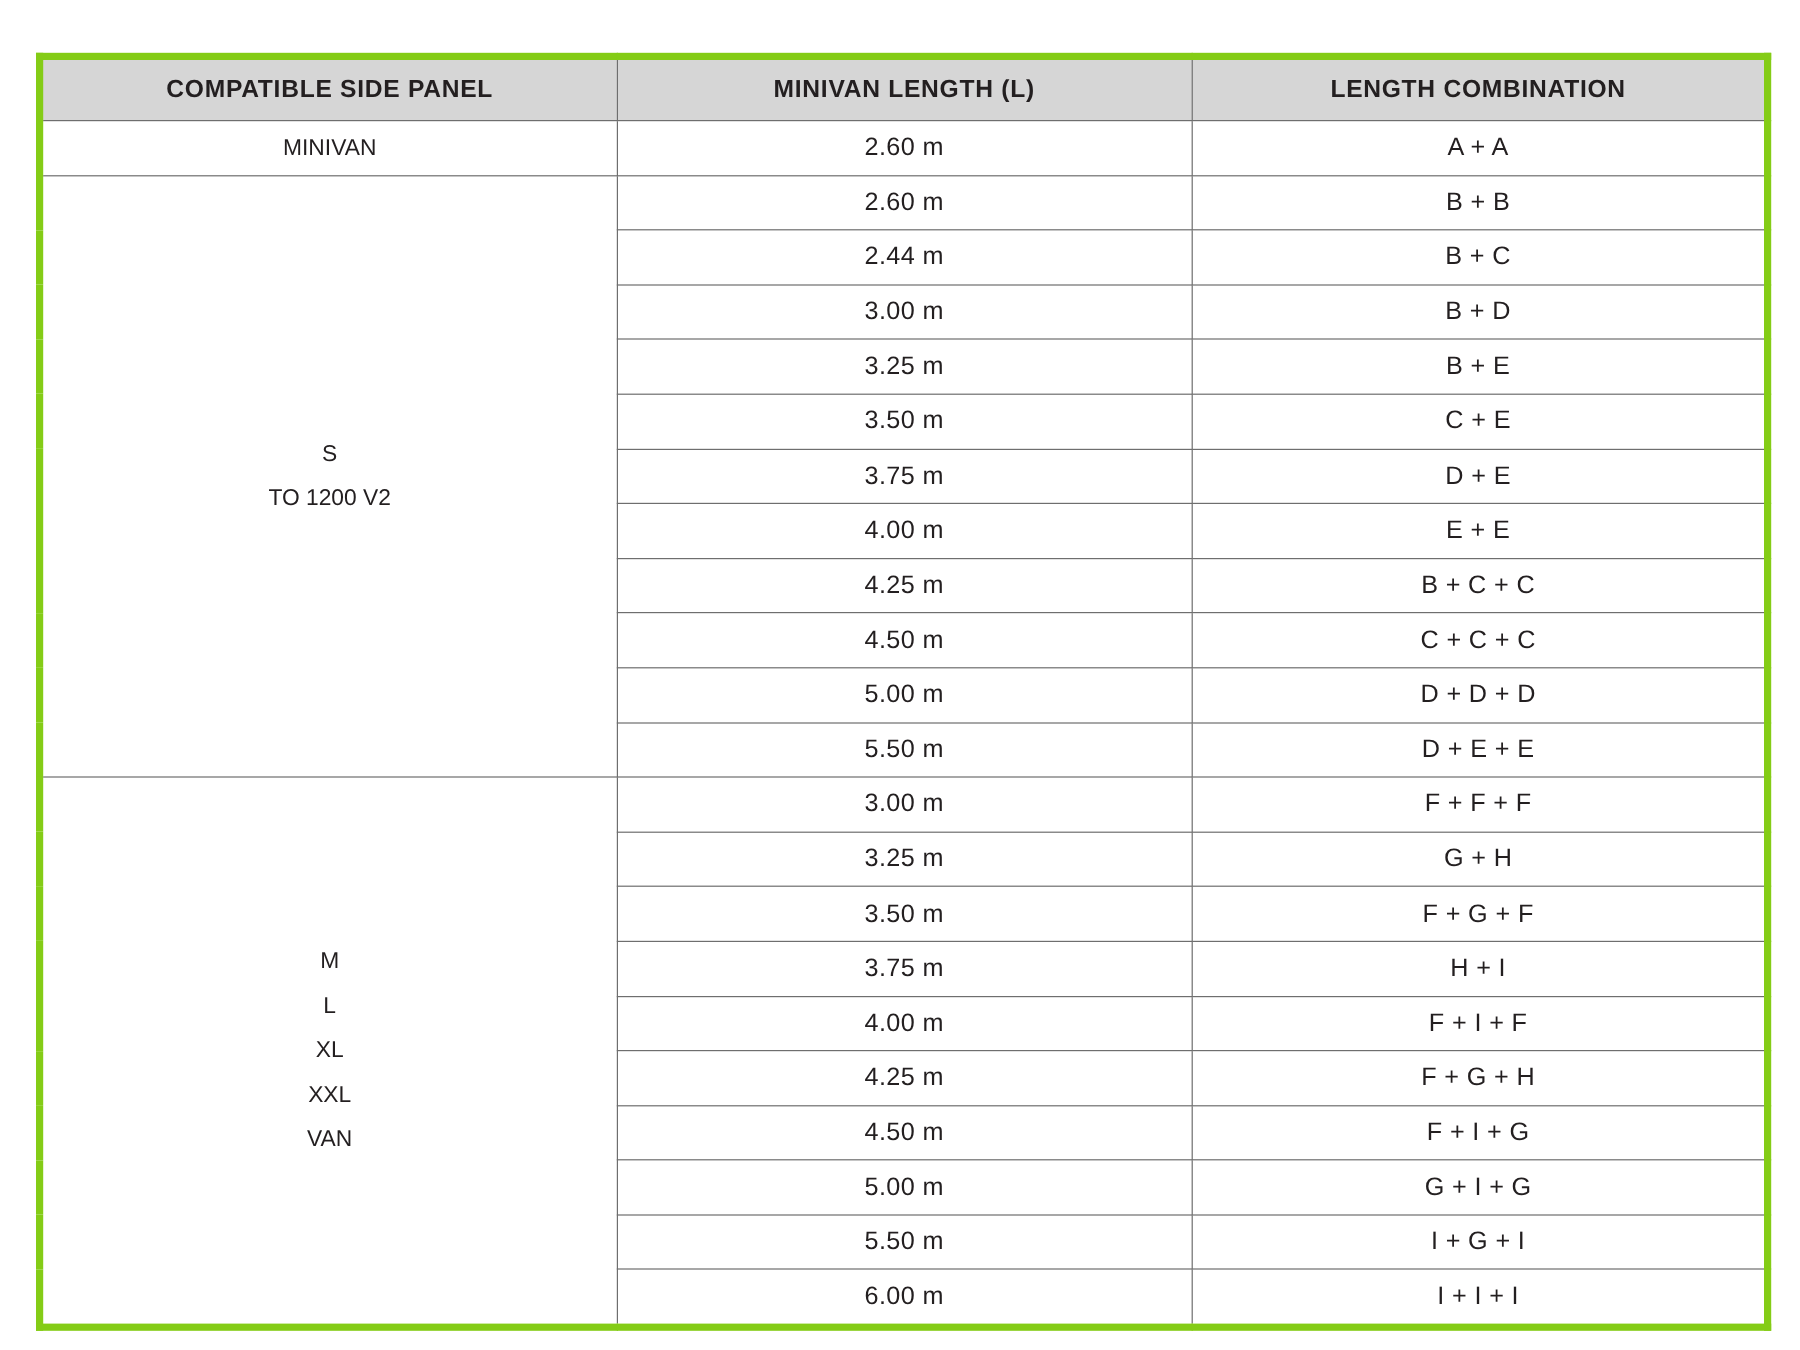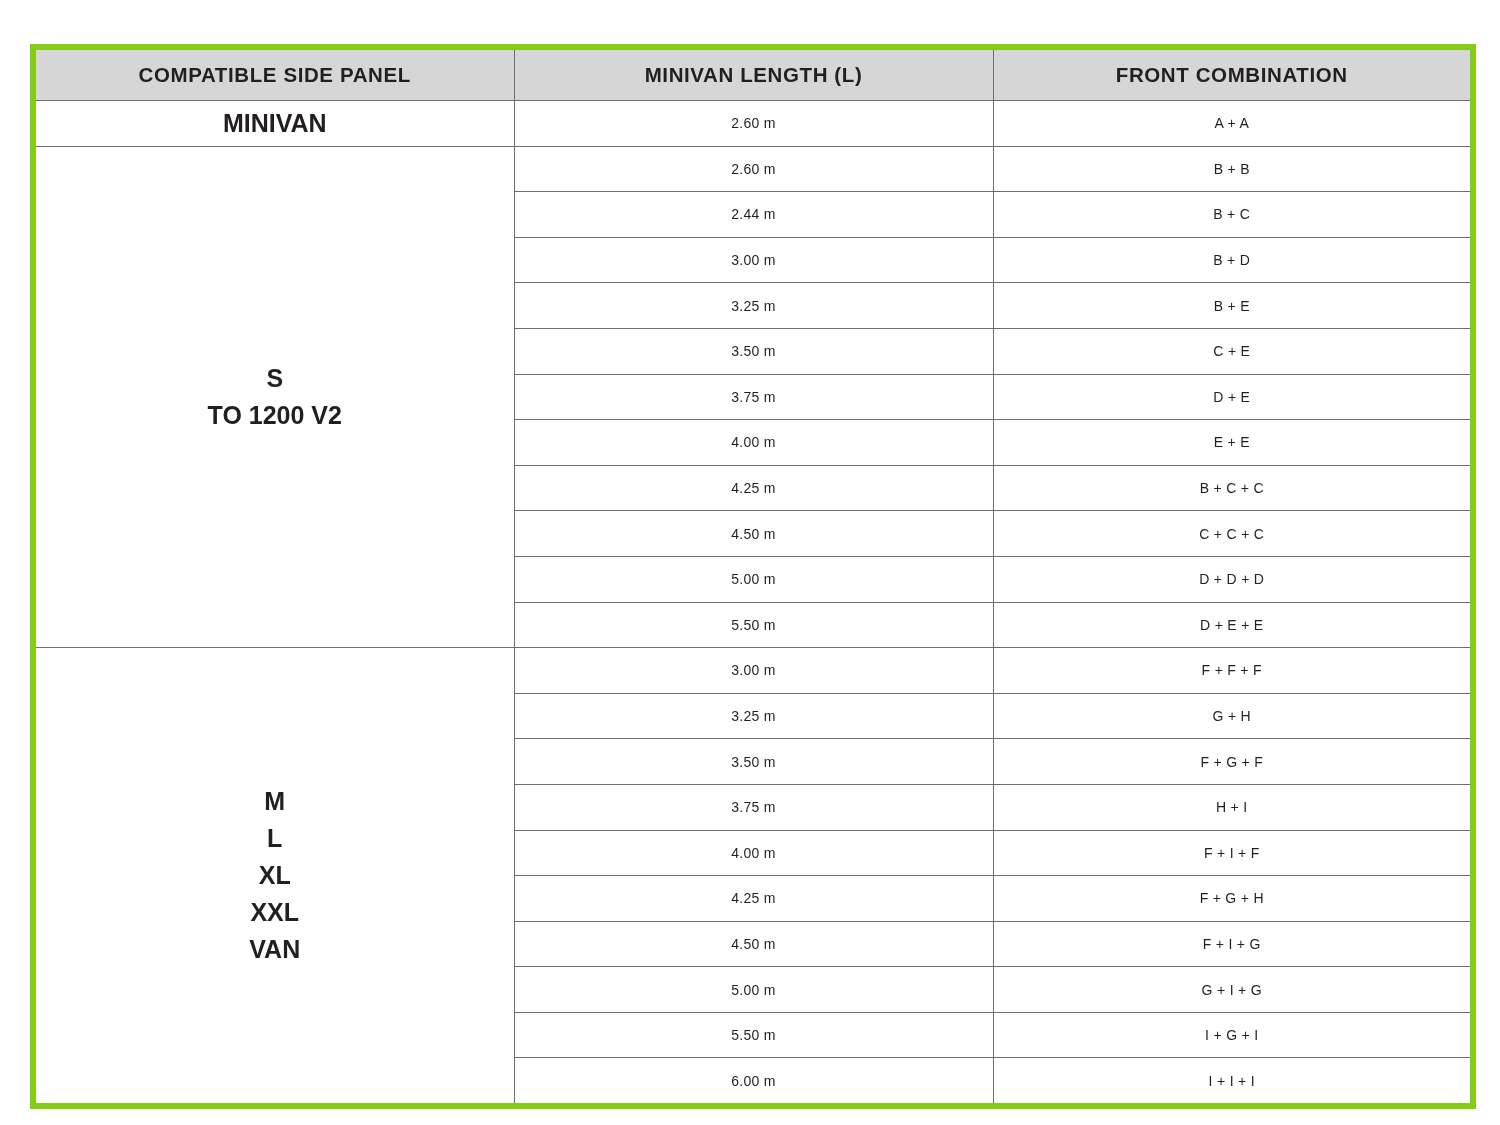--- a/index.html
+++ b/index.html
@@ -39,54 +39,53 @@
     font-weight: bold;
     letter-spacing: 0.6px;
     color: #231f20;
     text-align: center;
     vertical-align: middle;
     padding: 0;
   }
   tbody td {
     border: 1px solid #6e6e6e;
     height: 44.6px;
-    font-size: 14px;
+    font-size: 21px;
     font-weight: 400;
     color: #231f20;
     text-align: center;
     vertical-align: middle;
     padding: 0;
     background: #ffffff;
   }
   tbody td.panel-cell {
-    font-size: 25px;
+    font-size: 19px;
     line-height: 37px;
     white-space: pre-line;
-    font-weight: bold;
   }
   tbody td.len-cell,
   tbody td.combo-cell {
     letter-spacing: 0.3px;
   }
 </style>
 </head>
 <body>
 
 <div class="page">
   <table class="spec-table">
     <colgroup>
       <col class="c1">
       <col class="c2">
       <col class="c3">
     </colgroup>
     <thead>
       <tr>
         <th>COMPATIBLE SIDE PANEL</th>
         <th>MINIVAN LENGTH (L)</th>
-        <th>FRONT COMBINATION</th>
+        <th>LENGTH COMBINATION</th>
       </tr>
     </thead>
     <tbody id="table-body">
         <tr>
           <td class="panel-cell" rowspan="1">MINIVAN</td>
           <td class="len-cell">2.60 m</td>
           <td class="combo-cell">A + A</td>
         </tr>
         <tr>
           <td class="panel-cell" rowspan="11">S

